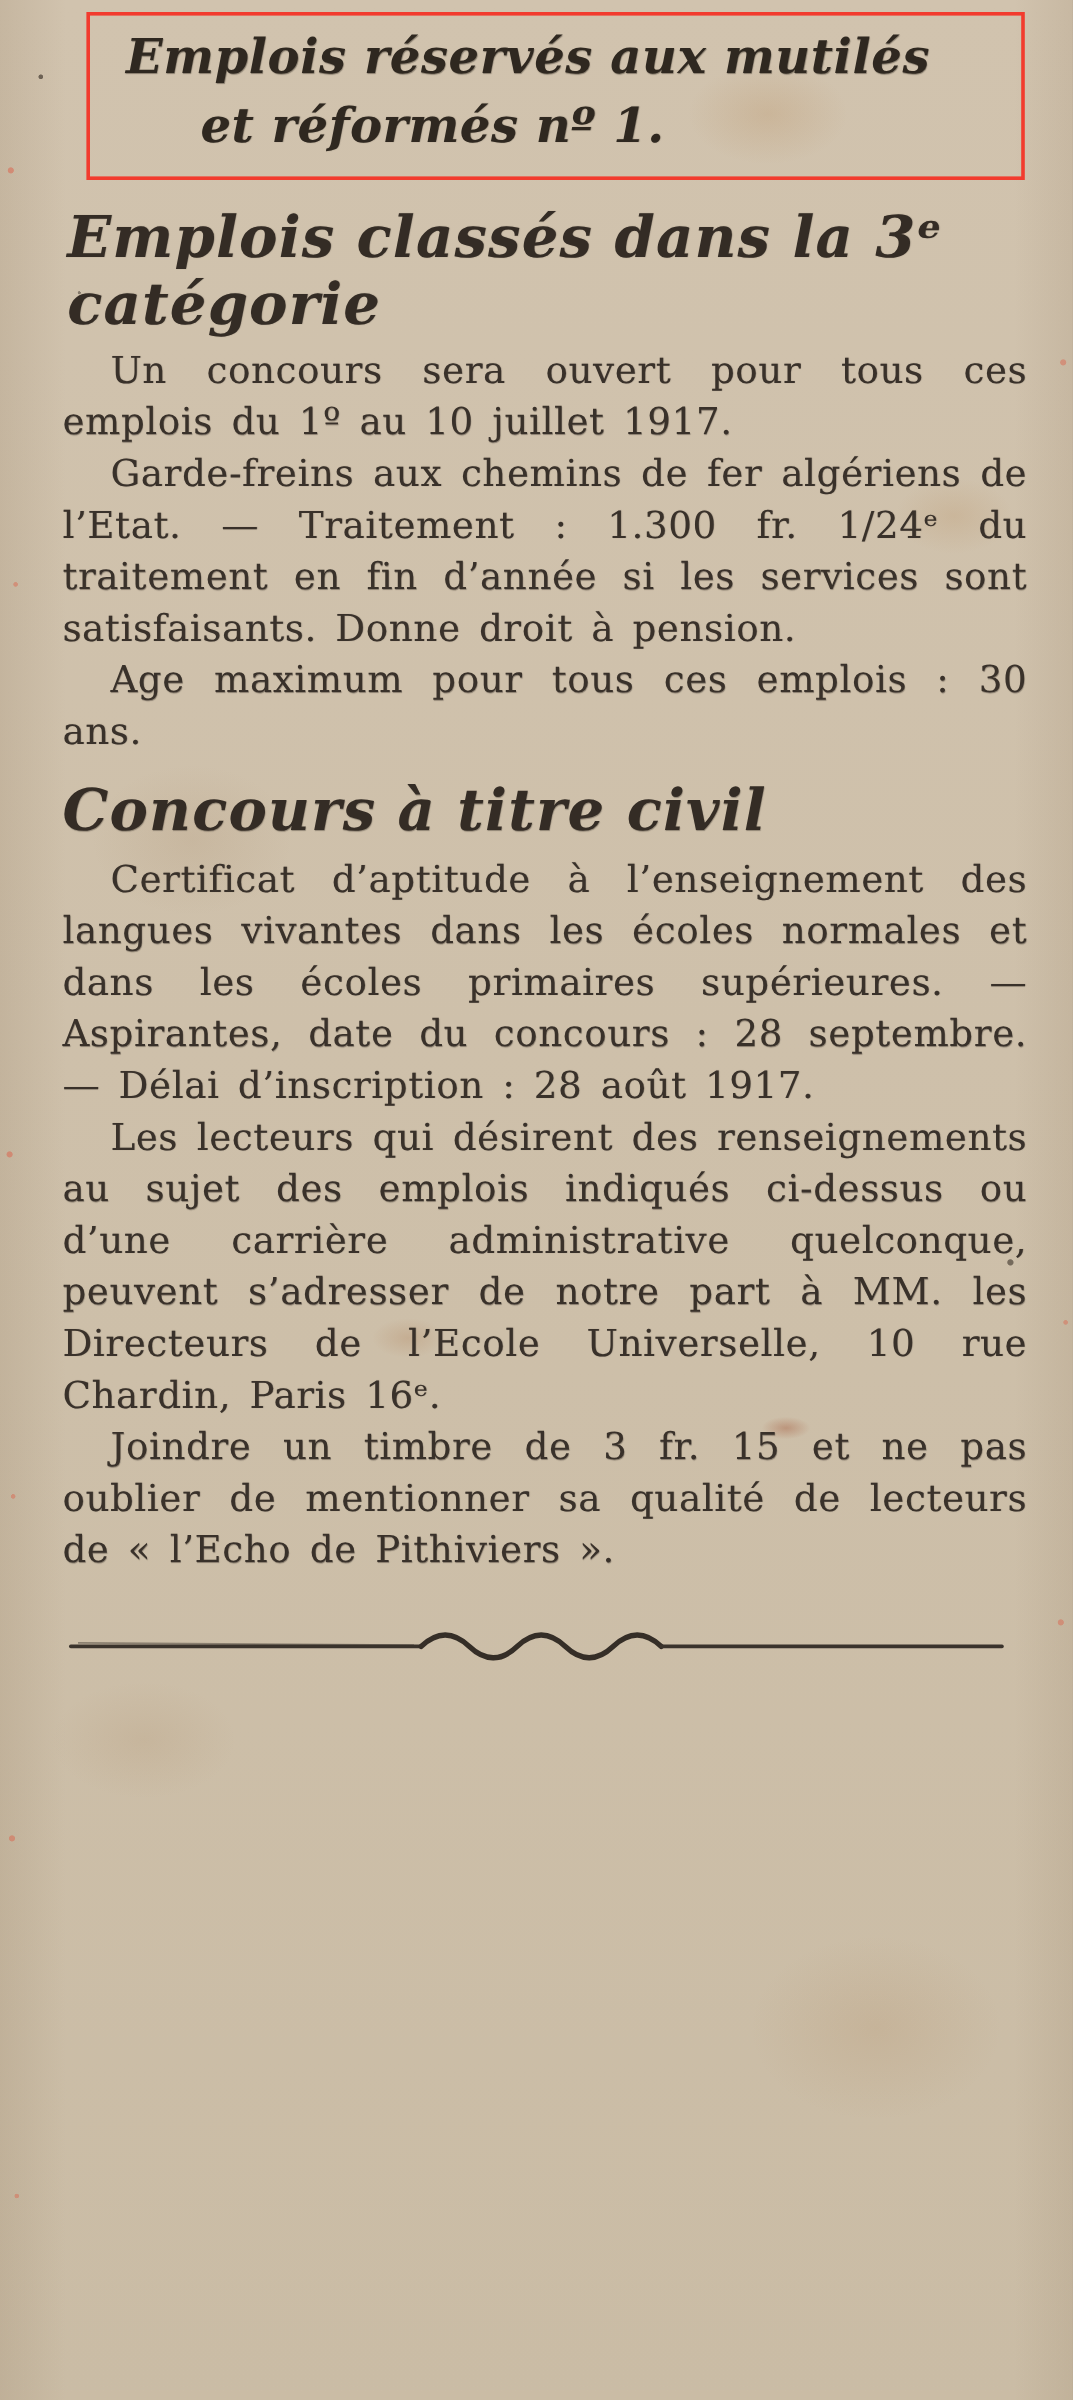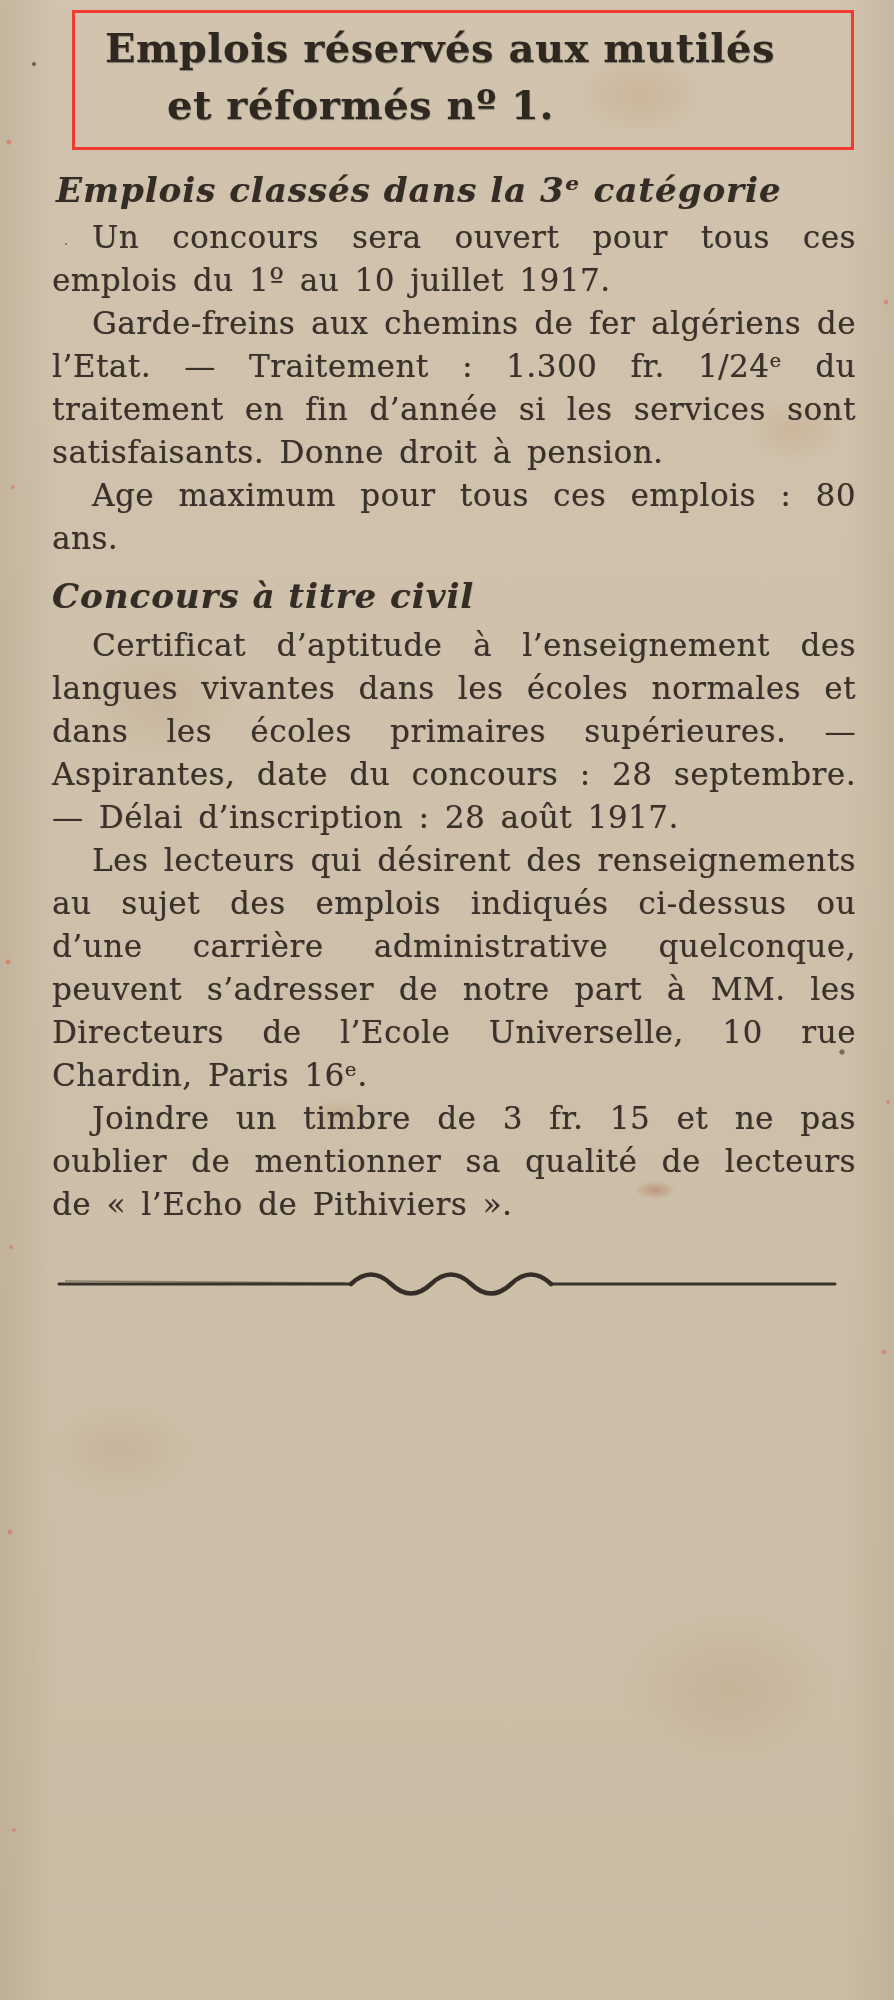--- a/index.html
+++ b/index.html
@@ -42,38 +42,39 @@
       radial-gradient(ellipse 110px 70px at 120px 1450px, rgba(150,105,60,.10), transparent 70%),
       
       linear-gradient(90deg, rgba(115,88,58,.12), rgba(0,0,0,0) 55px, rgba(0,0,0,0) 845px, rgba(115,88,58,.10)),
       linear-gradient(#d1c3ae, #cabca5);
   }
   .headline-box {
     box-sizing: border-box;
     margin: 10px 40px 8px 72px;
     border: 3px solid #f23b2e;
     padding: 6px 22px 14px 30px;
+    font-style: italic;
   }
   .headline {
     margin: 0;
     padding-left: 62px;
     text-indent: -62px;
     font-size: 40px;
     font-weight: bold;
     line-height: 57px;
     letter-spacing: 0.5px;
     color: #2f2820;
     text-shadow: 0.5px 0.5px 0.8px rgba(47,40,32,.45);
   }
   .content {
     padding: 0 38px 0 52px;
   }
   .section-heading {
     margin: 20px 0 6px 4px;
-    font-size: 34px;
+    font-size: 48px;
     font-weight: bold;
     font-style: italic;
     letter-spacing: 1px;
     color: #342c25;
     text-shadow: 0.4px 0.4px 0.8px rgba(52,44,37,.40);
   }
   .section-heading.centered {
     text-align: left;
     margin: 16px 0 8px 0;
   }
@@ -108,21 +109,21 @@
     <h2 class="section-heading">Emplois classés dans la 3ᵉ catégorie</h2>
 
     <p class="para">Un concours sera ouvert pour tous ces emplois du 1º au 10 juillet 1917.</p>
 
 
     <p class="para">Garde-freins aux chemins de fer algériens de l’Etat. — Traitement : 1.300 fr. 1/24ᵉ du traitement en fin d’année si les services sont satisfaisants. Donne droit à pension.</p>
 
 
 
 
-    <p class="para">Age maximum pour tous ces emplois : 80 ans.</p>
+    <p class="para">Age maximum pour tous ces emplois : 30 ans.</p>
 
     <h2 class="section-heading centered">Concours à titre civil</h2>
 
     <p class="para">Certificat d’aptitude à l’enseignement des langues vivantes dans les écoles normales et dans les écoles primaires supérieures. — Aspirantes, date du concours : 28 septembre. — Délai d’inscription : 28 août 1917.</p>
 
     <p class="para">Les lecteurs qui désirent des renseignements au sujet des emplois indiqués ci-dessus ou d’une carrière administrative quelconque, peuvent s’adresser de notre part à MM. les Directeurs de l’Ecole Universelle, 10 rue Chardin, Paris 16ᵉ.</p>
 
     <p class="para">Joindre un timbre de 3 fr. 15 et ne pas oublier de mentionner sa qualité de lecteurs de « l’Echo de Pithiviers ».</p>
 
   </div>

